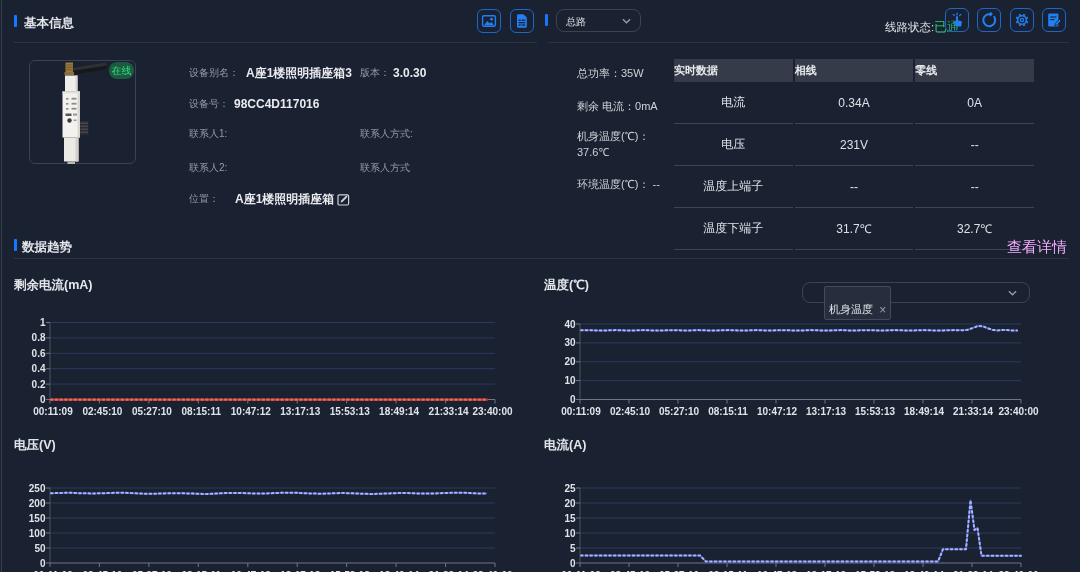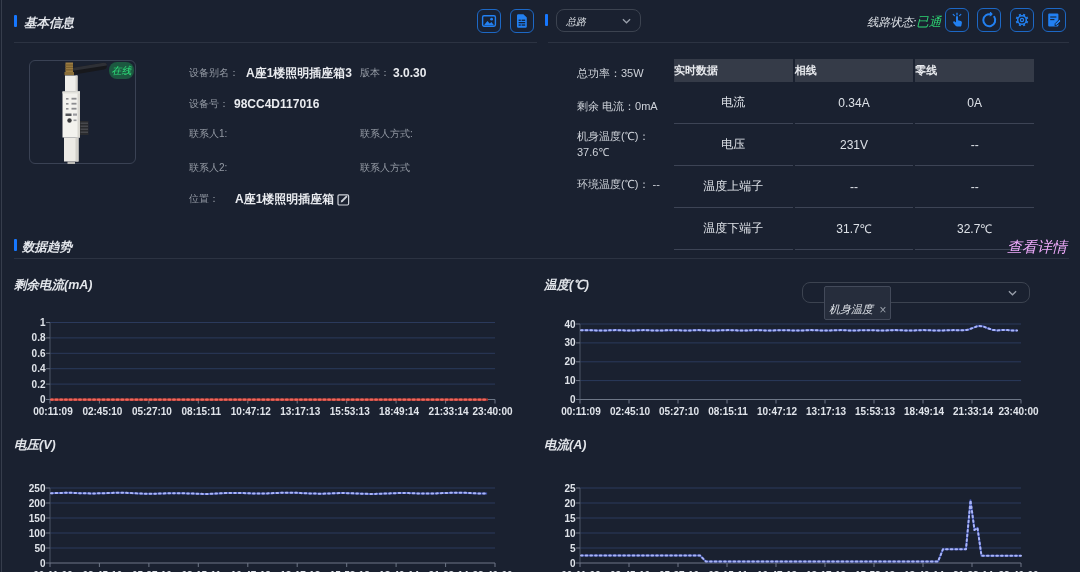--- a/index.html
+++ b/index.html
@@ -1,17 +1,17 @@
 <!DOCTYPE html>
 <html><head><meta charset="utf-8">
 <style>
 * { margin:0; padding:0; box-sizing:border-box; }
 html,body { width:1080px; height:572px; overflow:hidden; }
 body { background:#1a2130; font-family:"Liberation Sans",sans-serif; position:relative; }
-.abs { position:absolute;font-style:italic; }
+.abs { position:absolute; }
 .edge { position:absolute; left:1px; top:0; width:1px; height:572px; background:#363d4c; }
 .bar { position:absolute; width:3px; height:12px; background:#1677ff; border-radius:1px; }
 .hline { position:absolute; height:1px; background:#2c3342; }
 .sect { font-size:12.5px; font-weight:bold; color:#e3e6eb; line-height:16px; }
 .ibtn { position:absolute; width:24px; height:24px; border:1.5px solid #1d68c5; border-radius:6px; display:flex; align-items:center; justify-content:center; background:rgba(23,38,62,0.25); }
 .lbl { color:#959ba5; font-size:10px; line-height:16px; position:absolute;text-align:center; }
 .val { color:#e9ebef; font-size:12px; font-weight:bold; line-height:16px; position:absolute; }
 .stat { color:#ced2d9; font-size:11px; line-height:16px; position:absolute; }
 table.rt { position:absolute; left:672px; top:59px; border-collapse:separate; border-spacing:2px 0; table-layout:fixed; width:364px; }
 table.rt th { background:#353b48; height:23px; font-size:11px; font-weight:bold; color:#e7e9ed; text-align:left; padding:0; }
@@ -46,21 +46,21 @@
 
 <div class="bar" style="left:545px;top:14px"></div>
 <div class="ddl" style="left:556px;top:9px;width:85px;height:23px">
   <span class="abs" style="left:9px;top:6px;font-size:10px;color:#dfe3e8;line-height:11px">总路</span>
   <span class="abs" style="right:9px;top:8px">
       <svg width="9" height="6" viewBox="0 0 10 6" style="display:block">
         <polyline points="1,1 5,5 9,1" fill="none" stroke="#99a0ab" stroke-width="1.4"></polyline>
       </svg>
     </span>
 </div>
-<div class="abs" style="left:867px;top:16px;font-size:11.5px;line-height:13px;color:#dfe3e8">线路状态:<span style="color:#2ed573;font-size:12.5px">已通</span></div>
+<div class="abs" style="left:885px;top:16px;font-size:11.5px;line-height:22px;color:#dfe3e8">线路状态:<span style="color:#2ed573;font-size:12.5px">已通</span></div>
 <div class="ibtn" style="left:945px;top:8px">
     <svg width="16" height="16" viewBox="0 0 16 16">
       <g stroke="#2280f2" stroke-width="1.2" stroke-linecap="round">
         <line x1="4.2" y1="2.4" x2="5.4" y2="3.6"></line>
         <line x1="8" y1="1.2" x2="8" y2="2.9"></line>
         <line x1="11.8" y1="2.4" x2="10.6" y2="3.6"></line>
       </g>
       <path d="M7 5 a1 1 0 0 1 2 0 v3.2 l2.9 .9 a1.5 1.5 0 0 1 1 1.7 l-.5 2.6 a1.5 1.5 0 0 1 -1.5 1.2 H8.2 a2 2 0 0 1 -1.6 -.8 L4.3 10.9 a1 1 0 0 1 1.5 -1.3 l1.2 1 Z" fill="#2280f2"></path>
     </svg>
   </div>

